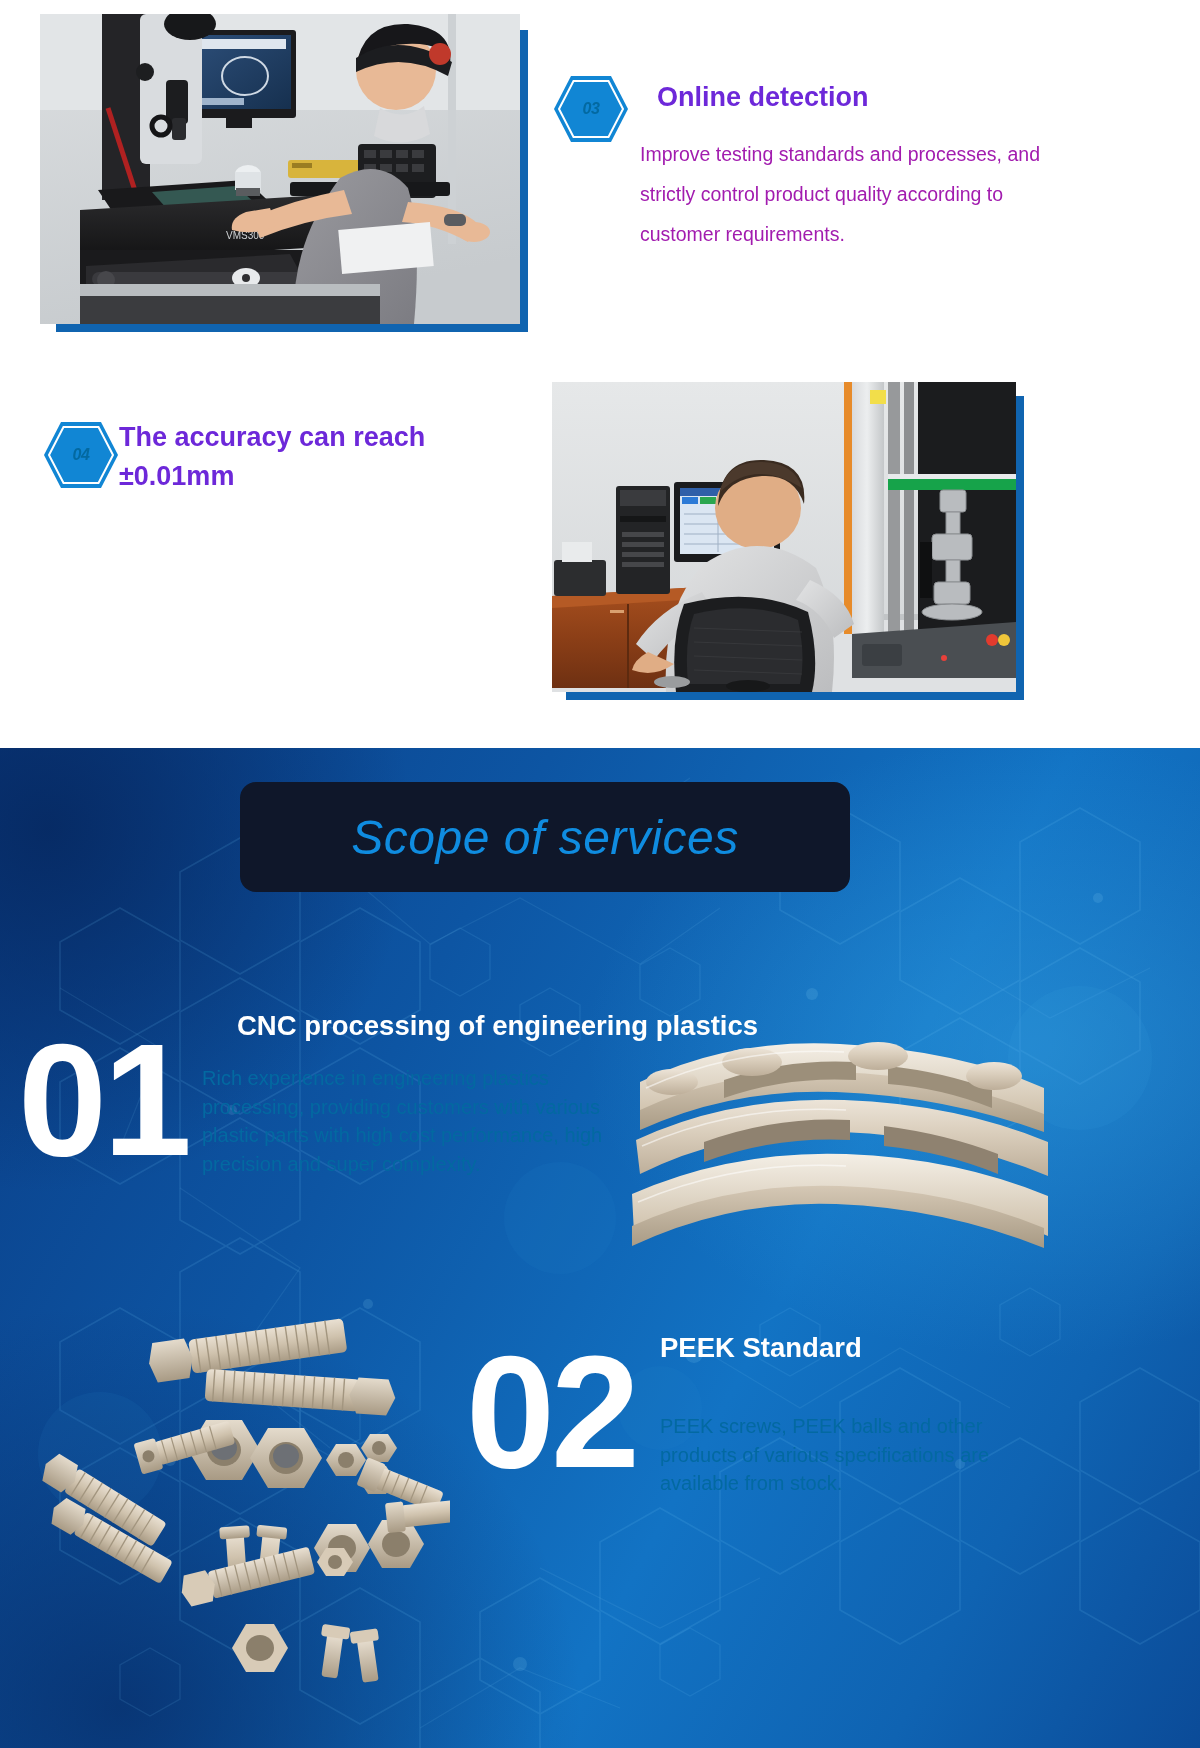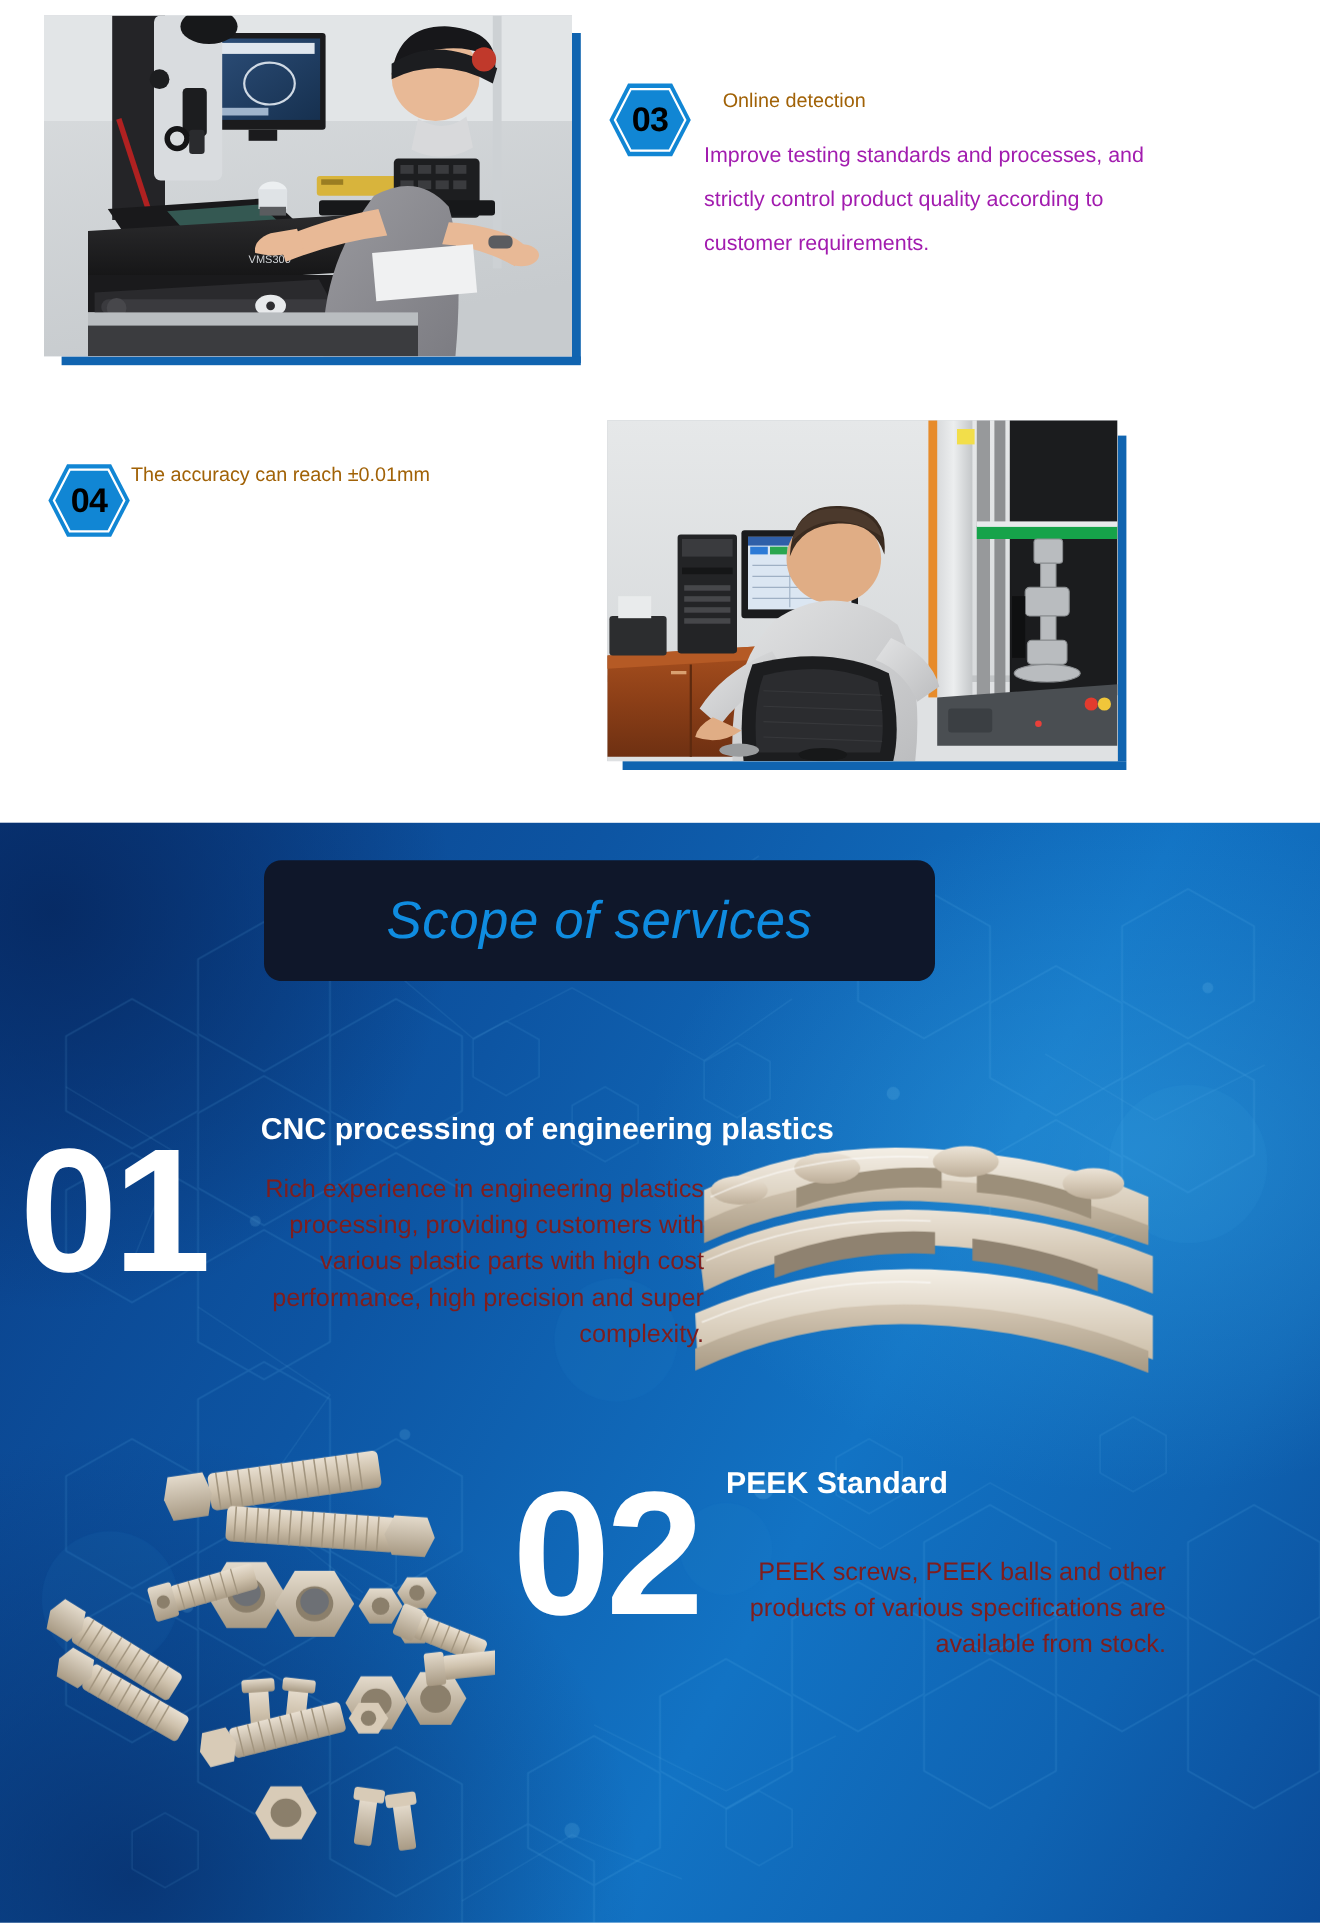--- a/index.html
+++ b/index.html
@@ -36,28 +36,29 @@
   .photo2 { left:0; top:0; width:464px; height:310px; }
 
   
   .hexbadge {
     position:absolute; width:78px; height:70px;
   }
   .hexbadge svg { position:absolute; left:0; top:0; }
   .hexbadge .num {
     position:absolute; inset:0;
     display:flex; align-items:center; justify-content:center;
-    color:#000000; font-weight:bold; font-size:31px;
+    color:#0369a1; font-weight:bold; font-size:16px;
     font-family:"Liberation Sans", sans-serif;
     letter-spacing:-0.5px;
+    font-style:italic;
   }
 
   
   .blk-title {
-    font-size:18px; font-weight:normal; color:#a16207;
+    font-size:27px; font-weight:bold; color:#6d28d9;
     line-height:1.45;
   }
   .blk-body {
     font-size:19.5px; color:#a21caf; line-height:2.05;
   }
 
   .block3 { position:absolute; left:552px; top:78px; width:520px; }
   .block3 .blk-title { margin-left:105px; }
   .block3 .blk-body { margin-left:88px; margin-top:18px; }
 
@@ -92,21 +93,21 @@
   .bignum {
     position:absolute; color:#fff; font-weight:bold;
     font-family:"Liberation Sans", sans-serif;
     line-height:0.92; letter-spacing:-4px;
   }
   .scope-h {
     position:absolute; color:#fff; font-weight:bold;
     font-size:27.5px; font-family:"Liberation Sans", sans-serif;
   }
   .scope-p {
-    position:absolute; color:#7f1d1d; font-size:23px; line-height:1.43;text-align:right;
+    position:absolute; color:#0369a1; font-size:20px; line-height:1.43;
   }
 
   #num01 { left:18px; top:1026px; font-size:160px; }
   #head01 { left:200px; top:1010px;margin-left:37px; }
   #body01 { left:202px; top:1064px; width:438px; }
 
   #num02 { left:466px; top:1338px; font-size:160px; }
   #head02 { left:660px; top:1332px; }
   #body02 { left:660px; top:1412px; width:400px; }
 

